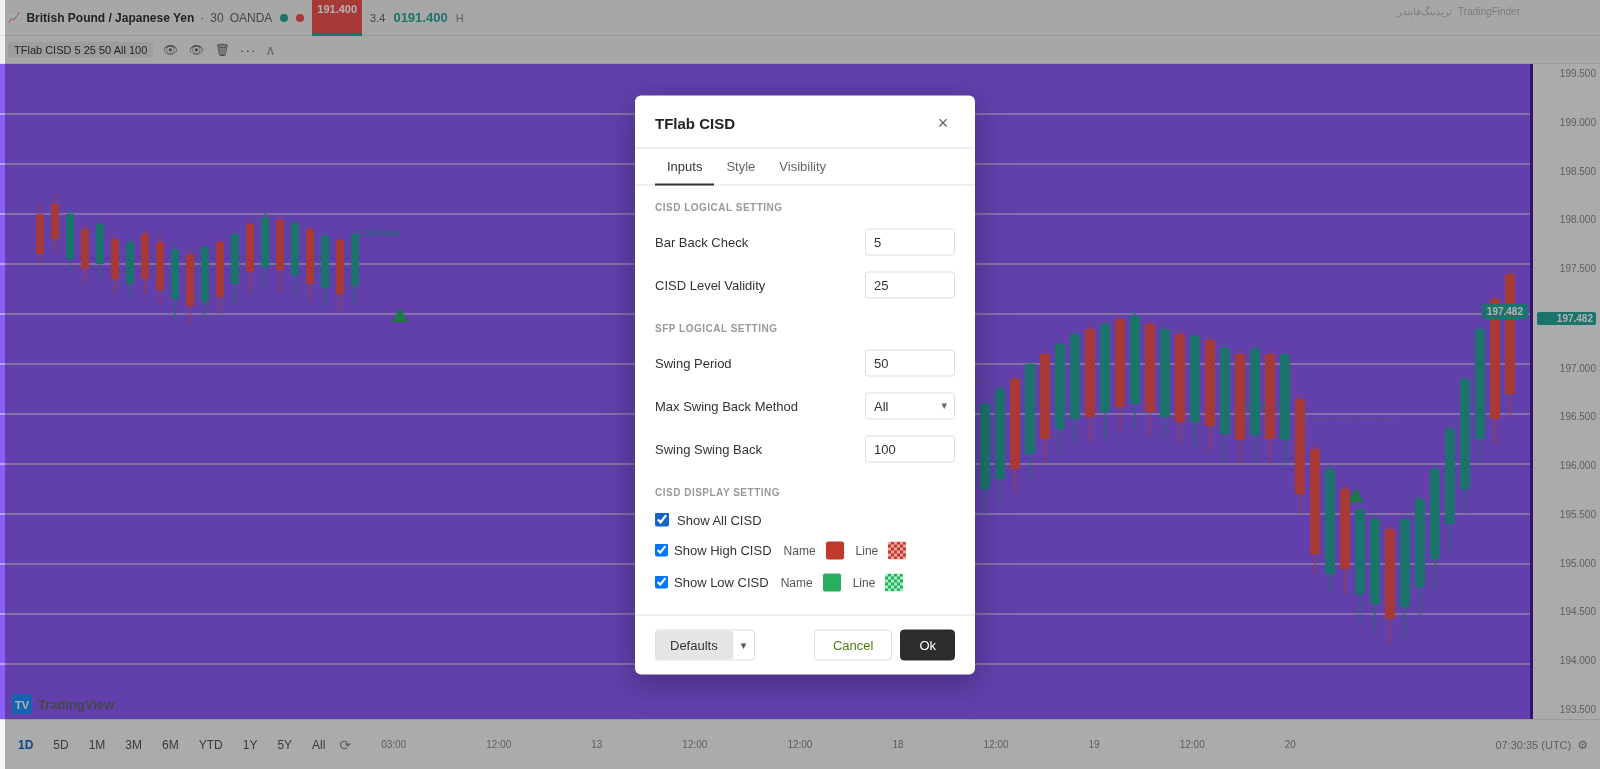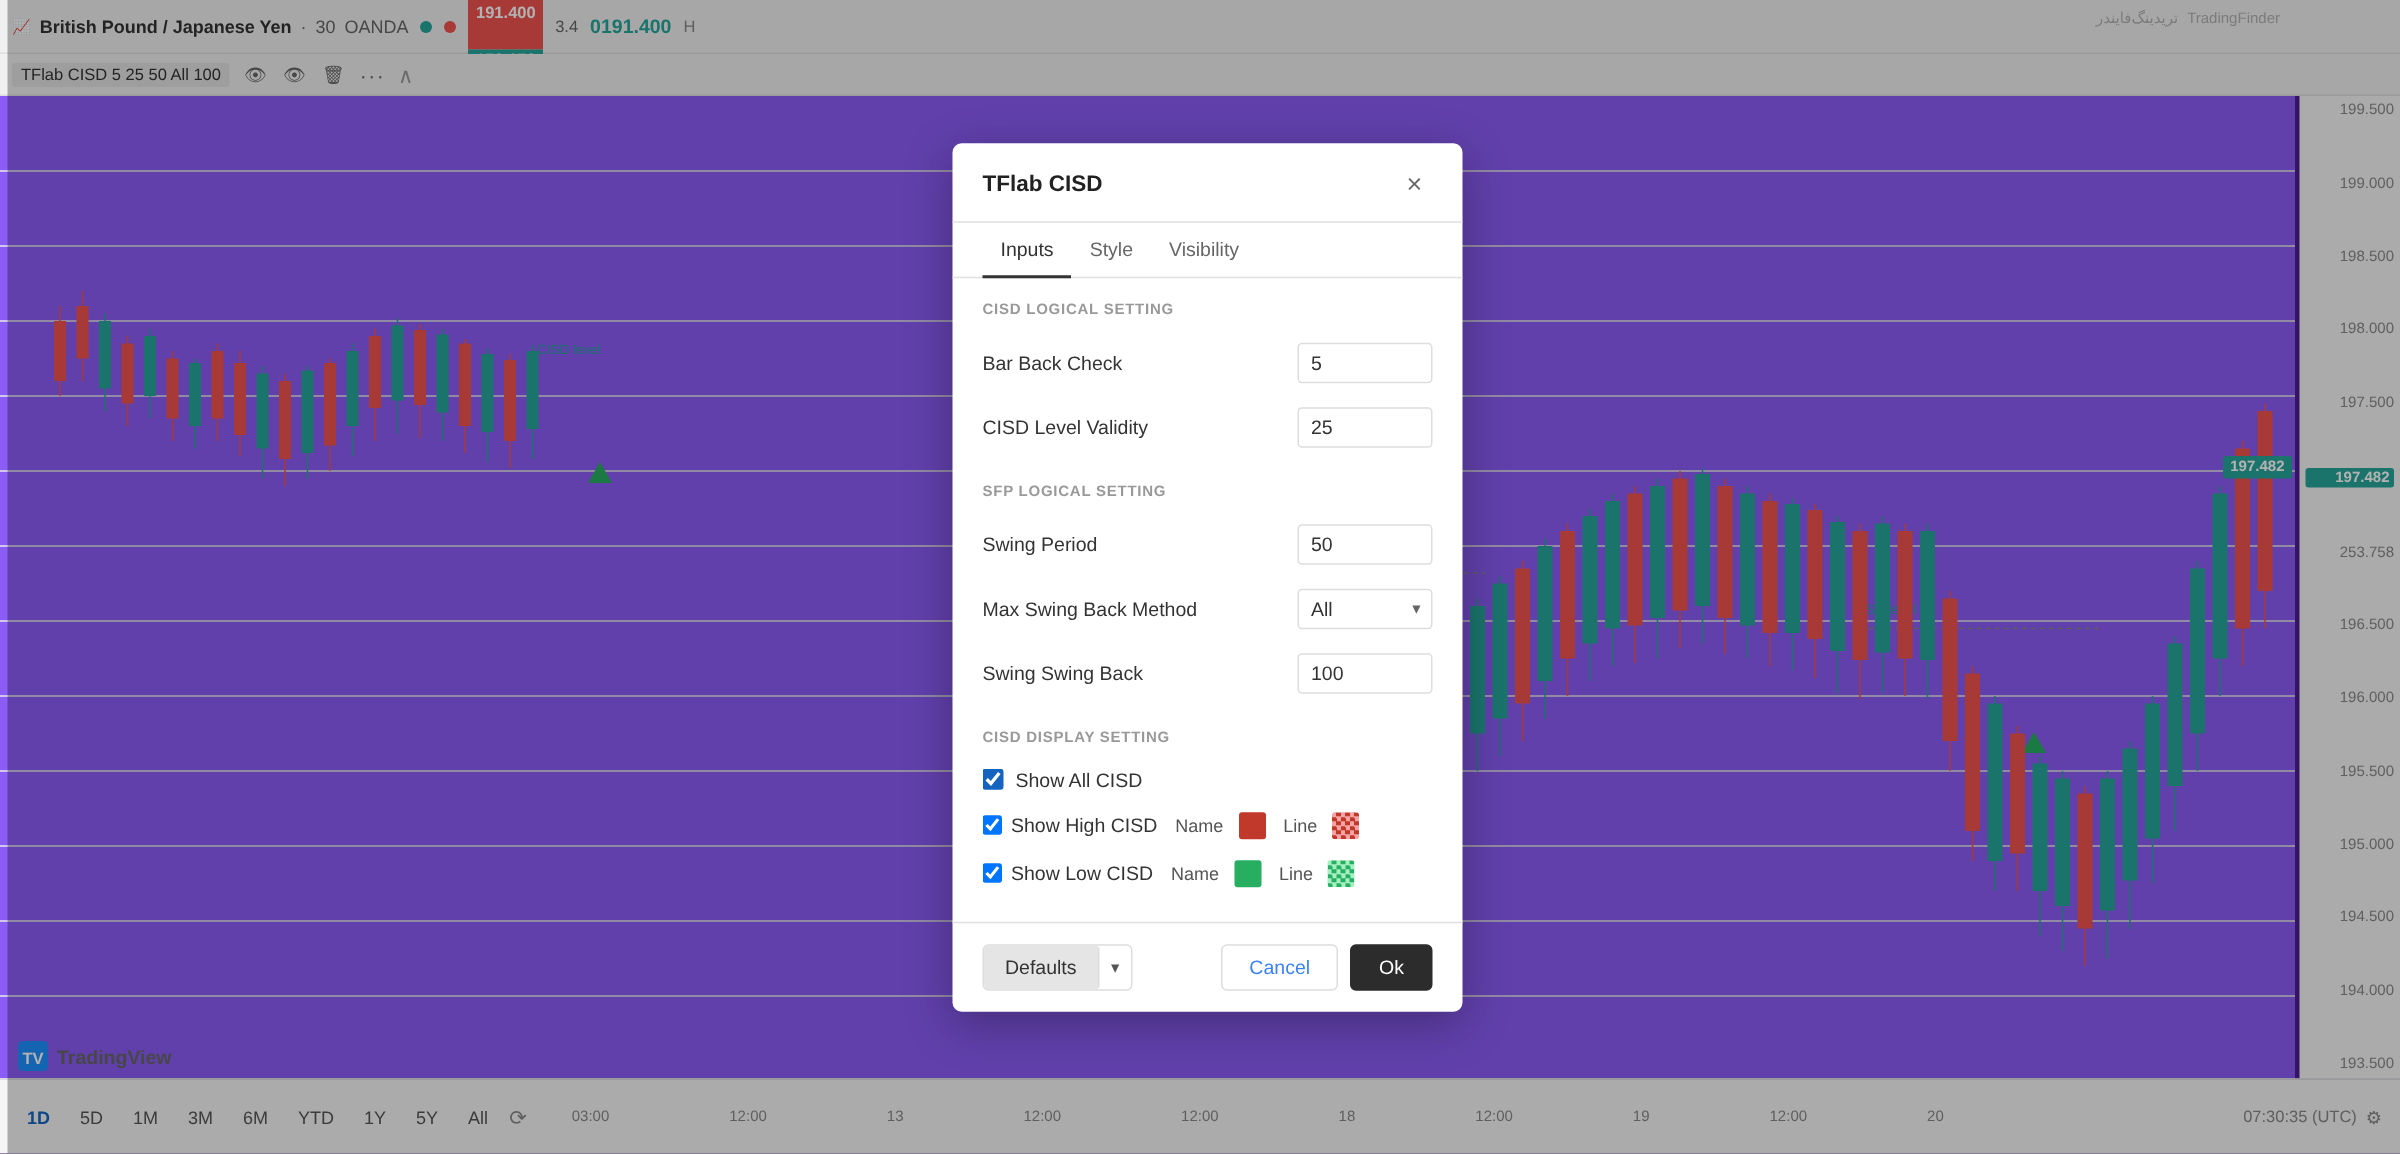--- a/index.html
+++ b/index.html
@@ -79,21 +79,21 @@
     .color-box-pattern-red { width: 18px; height: 18px; background: repeating-conic-gradient(#c0392b 0% 25%, #f5a3a3 0% 50%) 0 0 / 6px 6px; border-radius: 2px; display: inline-block; }
     .color-box-pattern-green { width: 18px; height: 18px; background: repeating-conic-gradient(#27ae60 0% 25%, #a3f0c0 0% 50%) 0 0 / 6px 6px; border-radius: 2px; display: inline-block; }
 
     .checkbox-row-colors { display: flex; align-items: center; gap: 6px; padding: 7px 0; }
 
     
     .modal-footer { display: flex; align-items: center; justify-content: space-between; padding: 14px 20px; border-top: 1px solid #e0e0e0; }
     .btn-defaults { display: flex; align-items: center; gap: 0; border: 1px solid #ddd; border-radius: 4px; overflow: hidden; }
     .btn-defaults-main { padding: 7px 14px; font-size: 13px; color: #333; background: #e5e5e5; border: none; cursor: pointer; }
     .btn-defaults-arrow { padding: 7px 8px; font-size: 11px; color: #555; background: #fff; border: none; border-left: 1px solid #ddd; cursor: pointer; }
-    .btn-cancel { padding: 7px 18px; font-size: 13px; color: #3b82f6; background: #fff; border: 1px solid #ddd; border-radius: 4px; cursor: pointer; }
+    .btn-cancel { padding: 7px 18px; font-size: 13px; color: #4d7c0f; background: #fff; border: 1px solid #ddd; border-radius: 4px; cursor: pointer; }
     .btn-ok { padding: 7px 18px; font-size: 13px; color: #fff; background: #2c2c2c; border: 1px solid #2c2c2c; border-radius: 4px; cursor: pointer; }
     .footer-right { display: flex; gap: 8px; }
   </style>
 </head>
 <body>
 
 <div class="chart-container">
 
   <div class="top-bar">
     <div class="symbol-info">
@@ -313,21 +313,21 @@
 
   </div>
 
   <div class="price-scale">
     <span class="price-tick">199.500</span>
     <span class="price-tick">199.000</span>
     <span class="price-tick">198.500</span>
     <span class="price-tick">198.000</span>
     <span class="price-tick">197.500</span>
     <span class="price-tick highlighted">197.482</span>
-    <span class="price-tick">253.758</span>
+    <span class="price-tick">197.000</span>
     <span class="price-tick">196.500</span>
     <span class="price-tick">196.000</span>
     <span class="price-tick">195.500</span>
     <span class="price-tick">195.000</span>
     <span class="price-tick">194.500</span>
     <span class="price-tick">194.000</span>
     <span class="price-tick">193.500</span>
   </div>
 
   <div class="tv-logo">

